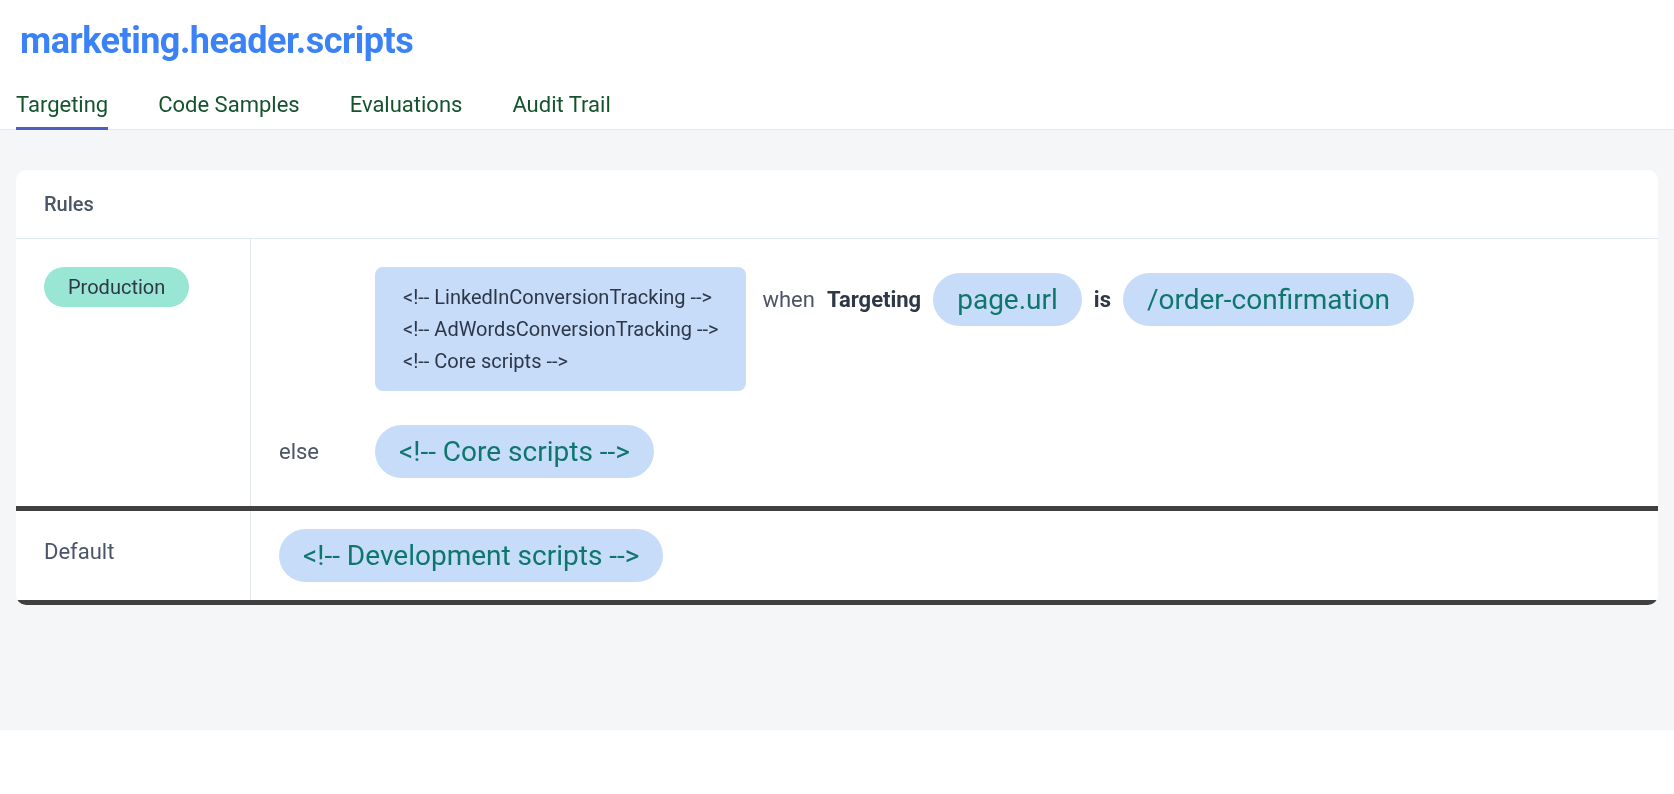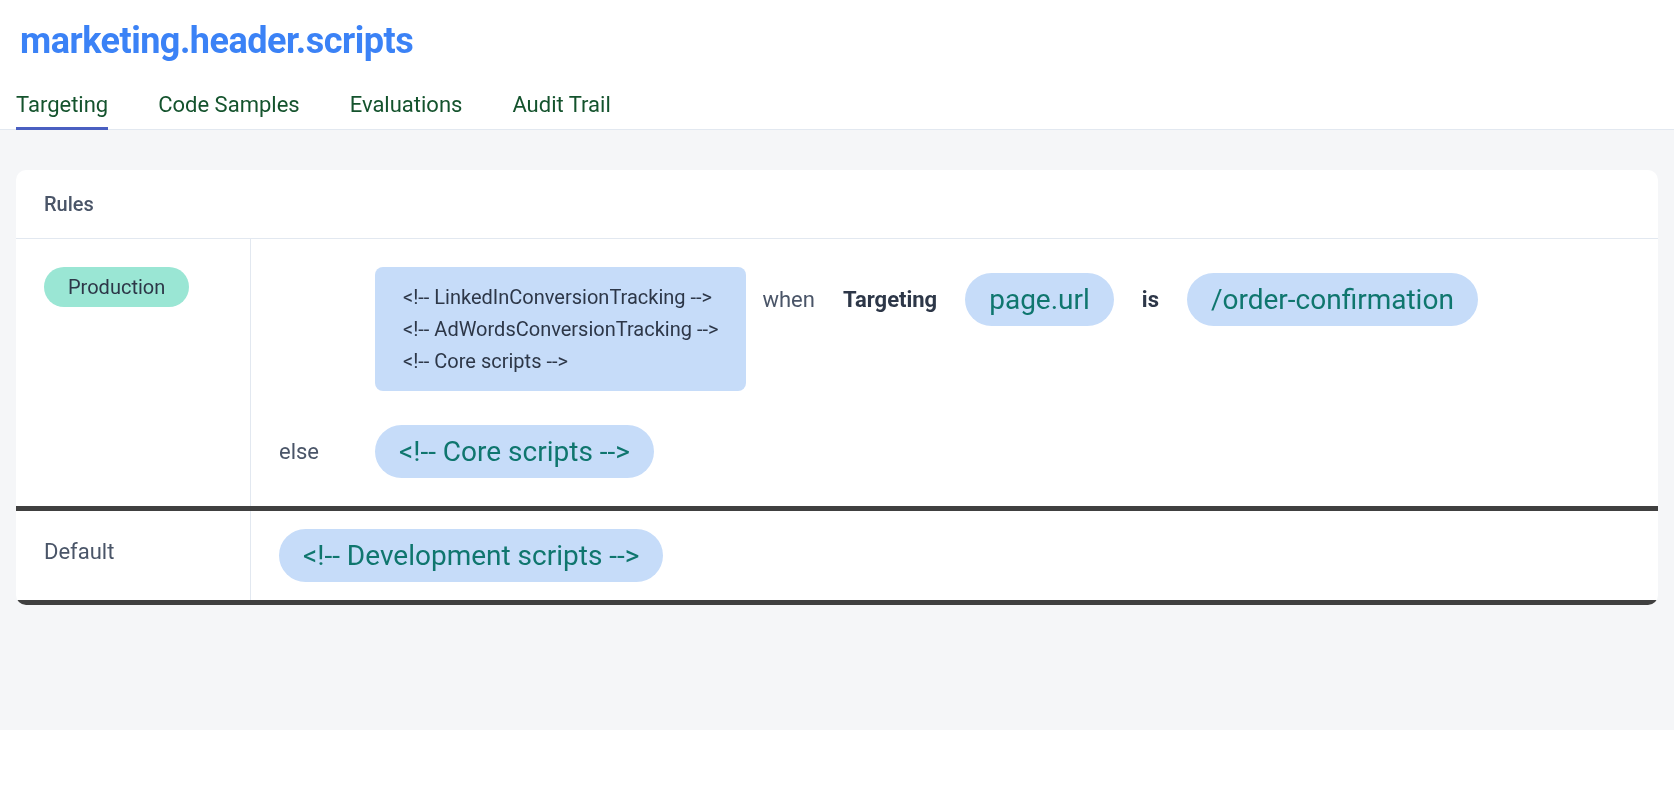--- a/index.html
+++ b/index.html
@@ -135,21 +135,21 @@
       padding: 14px 28px;
       border-radius: 8px;
       line-height: 1.6;
     }
     .pill-multi div {
       white-space: nowrap;
     }
     .inline-group {
       display: flex;
       align-items: center;
-      gap: 28px;
+      gap: 12px;
       flex-wrap: wrap;
       align-self: flex-start;
       padding-top: 6px;
     }
   </style>
 </head>
 <body>
 
 <div class="header">
   <h1 class="page-title">marketing.header.scripts</h1>

